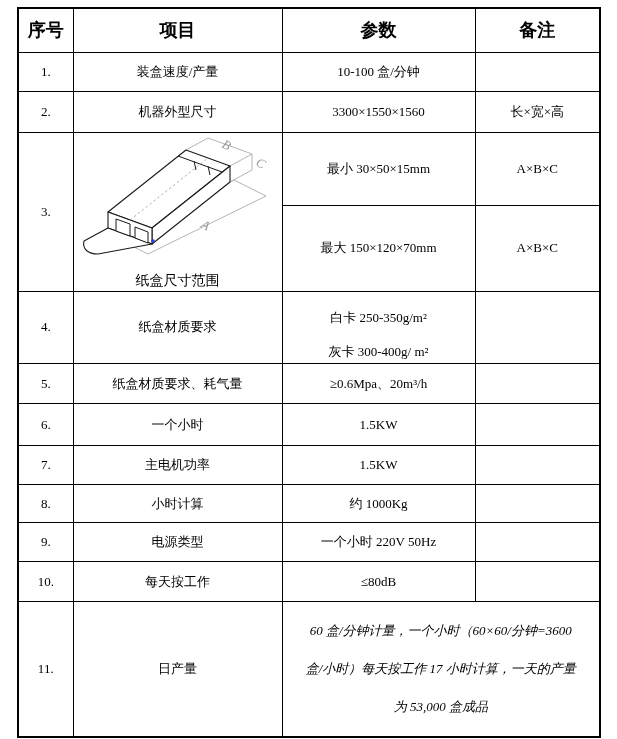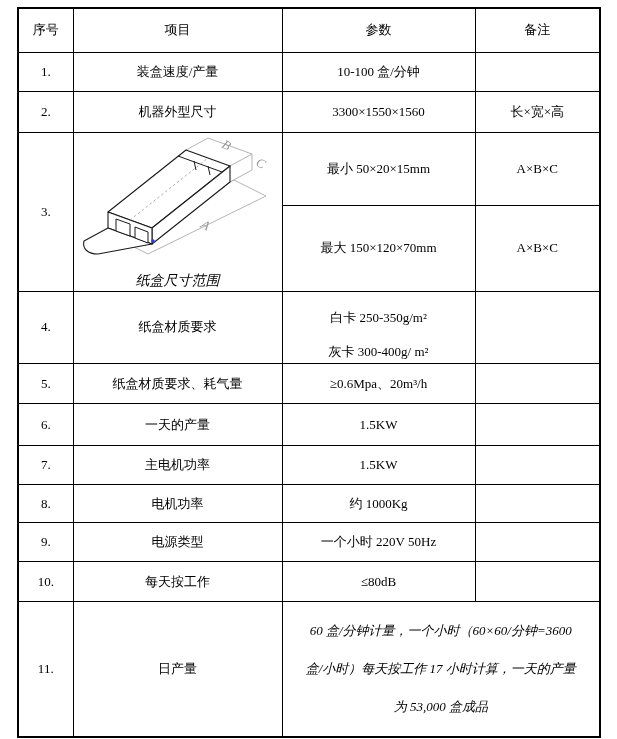--- a/index.html
+++ b/index.html
@@ -10,25 +10,25 @@
   }
   .page { padding:7px 0 0 17px; }
   table.spec {
     border-collapse:collapse; table-layout:fixed; width:582px;
     border:2px solid #000;
   }
   .spec th, .spec td {
     border:1px solid #000; text-align:center; vertical-align:middle;
     font-size:13px; padding:1px 2px; overflow:hidden;
   }
-  .spec th { font-weight:400; font-size:13px;text-align:center; }
+  .spec th { font-weight:700; font-size:18px;text-align:center; }
   .two-line div { line-height:1.45;margin-top:16px; }
   .img-cell { padding:2px 0 0 0; vertical-align:middle; }
   .img-cell svg { display:block; margin:0 auto; }
-  .caption { font-size:14px; margin-top:12px;font-style:italic; }
+  .caption { font-size:14px; margin-top:12px; }
   .r11-param div { line-height:38px;font-style:italic; }
   .footnote { font-size:13px; margin-top:5px; padding-left:11px; }
   text.dim { font-size:13px; font-style:italic; fill:#9a9a9a;
              font-family:"Liberation Serif","DejaVu Serif",serif; }
 </style>
 </head>
 <body>
 
 <div class="page">
   <table class="spec">
@@ -82,21 +82,21 @@
           <line x1="128" y1="32" x2="130" y2="41" stroke="#1a1a1a" stroke-width="1"></line>
           <line x1="50" y1="86" x2="128" y2="24" stroke="#999999" stroke-width="0.8" stroke-dasharray="2.5,2.5"></line>
           <circle cx="73" cy="107" r="1.8" fill="#2f3fd3"></circle>
 
           <text class="dim" x="141" y="13" transform="rotate(28 141 13)">B</text>
           <text class="dim" x="175" y="31" transform="rotate(28 175 31)">C</text>
           <text class="dim" x="120" y="93" transform="rotate(28 120 93)">A</text>
         </svg>
         <div class="caption">纸盒尺寸范围</div>
       </td>
-      <td>最小 50×20×15mm</td>
+      <td>最小 30×50×15mm</td>
       <td>A×B×C</td>
     </tr>
     <tr style="height:84px">
       <td>最大 150×120×70mm</td>
       <td>A×B×C</td>
     </tr>
 
     <tr style="height:47px">
       <td>4.</td>
       <td>纸盒材质要求</td>
@@ -109,35 +109,35 @@
 
     <tr style="height:40px">
       <td>5.</td>
       <td>纸盒材质要求、耗气量</td>
       <td>≥0.6Mpa、20m³/h</td>
       <td></td>
     </tr>
 
     <tr style="height:42px">
       <td>6.</td>
-      <td>一天的产量</td>
+      <td>一个小时</td>
       <td>1.5KW</td>
       <td></td>
     </tr>
 
     <tr style="height:39px">
       <td>7.</td>
       <td>主电机功率</td>
       <td>1.5KW</td>
       <td></td>
     </tr>
 
     <tr style="height:38px">
       <td>8.</td>
-      <td>电机功率</td>
+      <td>小时计算</td>
       <td>约 1000Kg</td>
       <td></td>
     </tr>
 
     <tr style="height:39px">
       <td>9.</td>
       <td>电源类型</td>
       <td>一个小时 220V 50Hz</td>
       <td></td>
     </tr>

